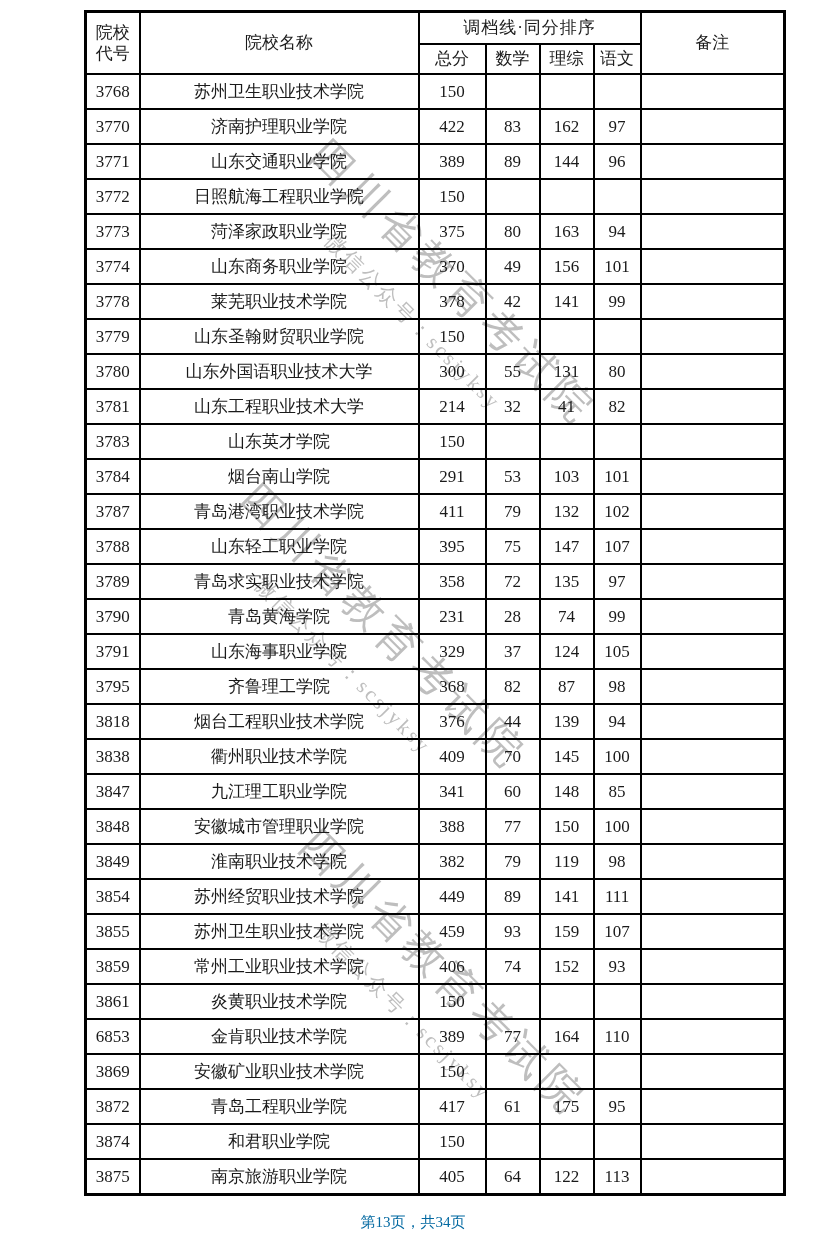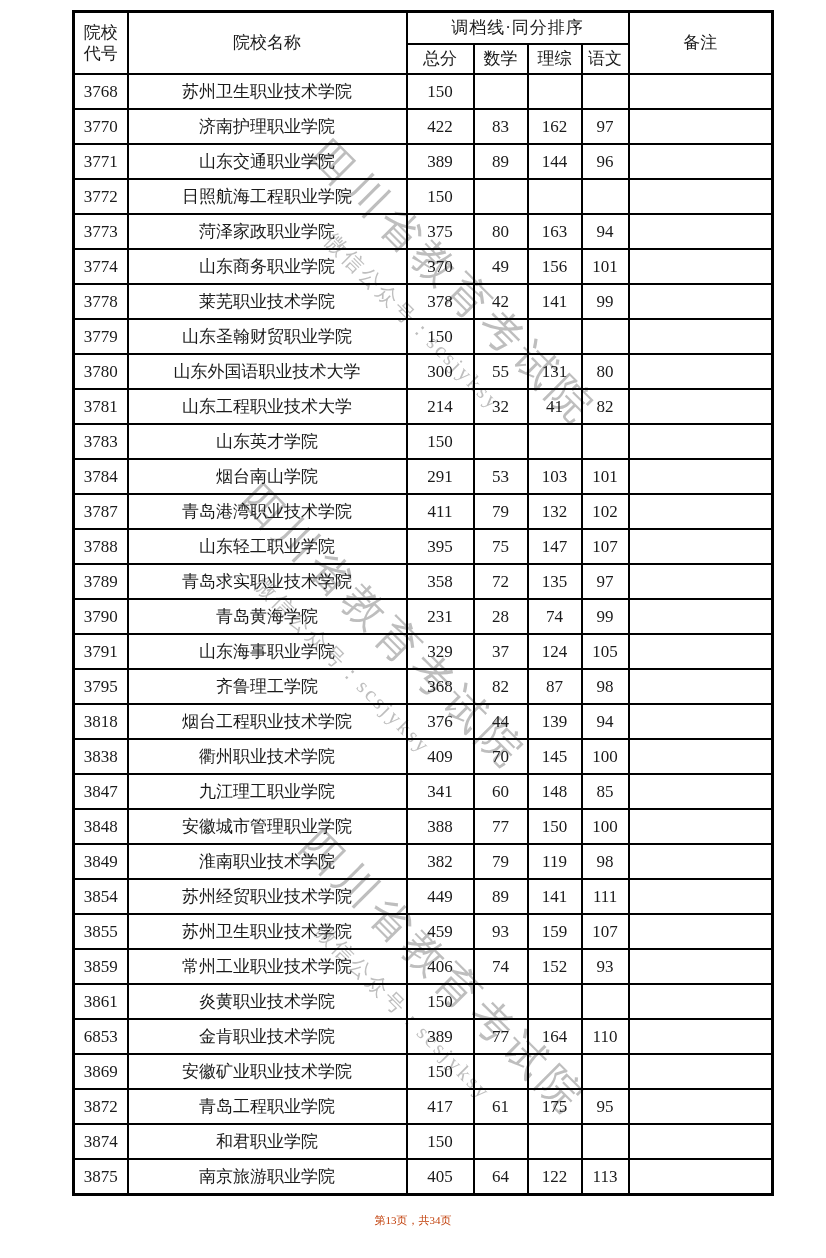--- a/index.html
+++ b/index.html
@@ -28,21 +28,21 @@
   }
   .wm-line1{display:block;font-size:42px;letter-spacing:6px;}
   .wm-line2{display:block;font-size:21px;letter-spacing:3px;margin-top:14px;}
   .wm-a{left:228px;top:248px;}
   .wm-b{left:158px;top:592px;}
   .wm-c{left:218px;top:938px;}
 
   
   table.score{
     position:absolute;
-    left:72px;top:10px;
+    left:84px;top:10px;
     width:699px;
     border-collapse:collapse;
     table-layout:fixed;
     z-index:2;
     background:transparent;
   }
   table.score th, table.score td{
     border:2px solid #000;
     padding:0 2px;
     text-align:center;
@@ -65,22 +65,22 @@
   .col-chn{width:47px;}
   .col-rem{width:144px;}
   th.group{letter-spacing:1px;}
 
   
   .footer{
     position:absolute;
     left:0;right:0;
     top:1213px;
     text-align:center;
-    font-size:11px;
-    color:#c2410c;
+    font-size:15px;
+    color:#0369a1;
     z-index:2;
   }
 </style>
 </head>
 <body>
 
 <div class="page">
 
   <div class="watermark wm-a">
     <span class="wm-line1">四川省教育考试院</span>

